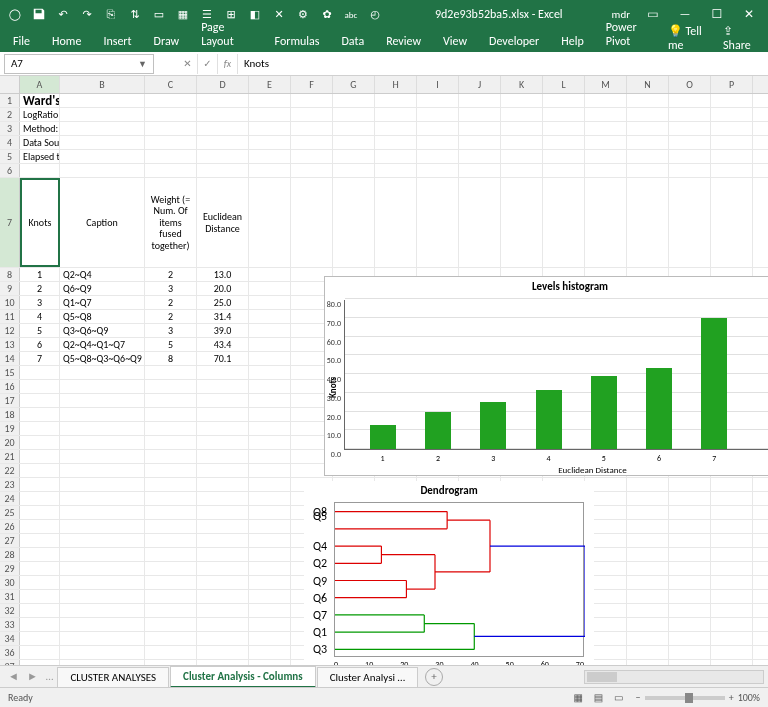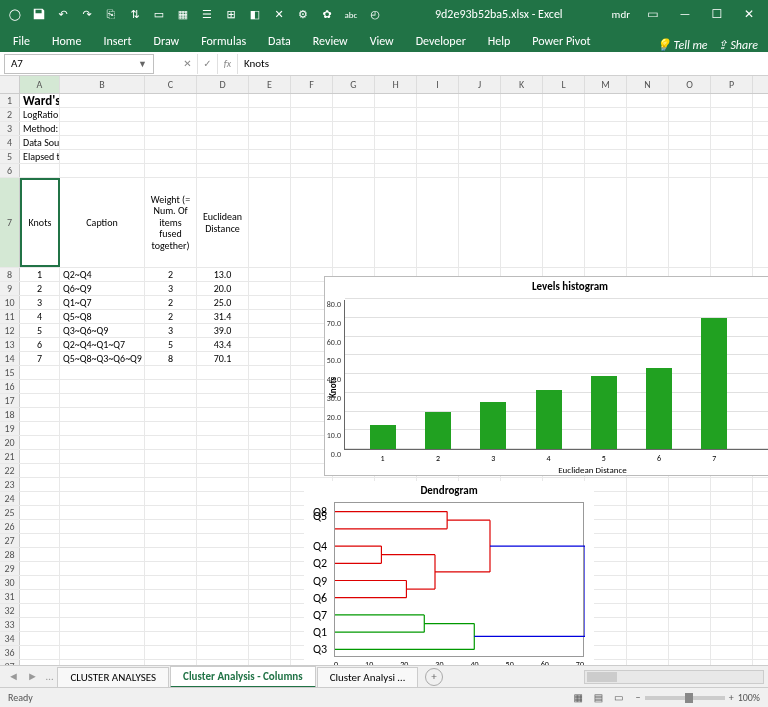--- a/index.html
+++ b/index.html
@@ -11,21 +11,21 @@
 .titlebar .qat .btn { width: 22px; height: 22px; display: flex; align-items: center; justify-content: center; cursor: pointer; border-radius: 2px; }
 .titlebar .title { flex: 1; text-align: center; font-size: 12px; }
 .titlebar .win { display: flex; gap: 2px; }
 .titlebar .win .btn { width: 30px; height: 24px; display:flex; align-items:center; justify-content:center; font-size:12px; cursor:pointer;}
 .titlebar .user { margin-right:8px; font-size:11px; }
 
 
 .ribbon-tabs { background:#217346; height:24px; display:flex; align-items:flex-end; padding:0 2px; }
 .ribbon-tabs .tab { color:#fff; padding:4px 11px; font-size:12px; cursor:pointer; }
 .ribbon-tabs .tab.file { background:#217346; }
-.ribbon-tabs .right { margin-left:auto; display:flex; align-items:center; color:#fff; gap:10px; padding-right:8px;font-style:italic; }
+.ribbon-tabs .right { margin-left:auto; display:flex; align-items:center; color:#fff; gap:10px; padding-right:8px; }
 .ribbon-tabs .right span { font-size:12px; cursor:pointer; }
 
 
 .formula-row { display:flex; align-items:center; height:24px; border-bottom:1px solid #d0d0d0; background:#fff; }
 .name-box { width:150px; height:20px; border:1px solid #c0c0c0; margin:2px 4px; padding:0 6px; display:flex; align-items:center; justify-content:space-between; font-size:11px; }
 .name-box .dd { color:#666; font-size:9px; }
 .fx-btns { display:flex; gap:0; margin-left:20px; }
 .fx-btns .b { width:20px; height:20px; display:flex; align-items:center; justify-content:center; color:#888; border-right:1px solid #e0e0e0; font-size:10px; }
 .fx-area { flex:1; padding:0 6px; font-size:11px; display:flex; align-items:center; }
 
@@ -122,20 +122,21 @@
     <div class="btn">☐</div>
     <div class="btn">✕</div>
   </div>
 </div>
 
 <div class="ribbon-tabs">
   <div class="tab file">File</div>
   <div class="tab">Home</div>
   <div class="tab">Insert</div>
   <div class="tab">Draw</div>
+  <div class="tab">Page Layout</div>
   <div class="tab">Formulas</div>
   <div class="tab">Data</div>
   <div class="tab">Review</div>
   <div class="tab">View</div>
   <div class="tab">Developer</div>
   <div class="tab">Help</div>
   <div class="tab">Power Pivot</div>
   <div class="right">
     <span>💡 <span>Tell me</span></span>
     <span>⇪ <span>Share</span></span>

